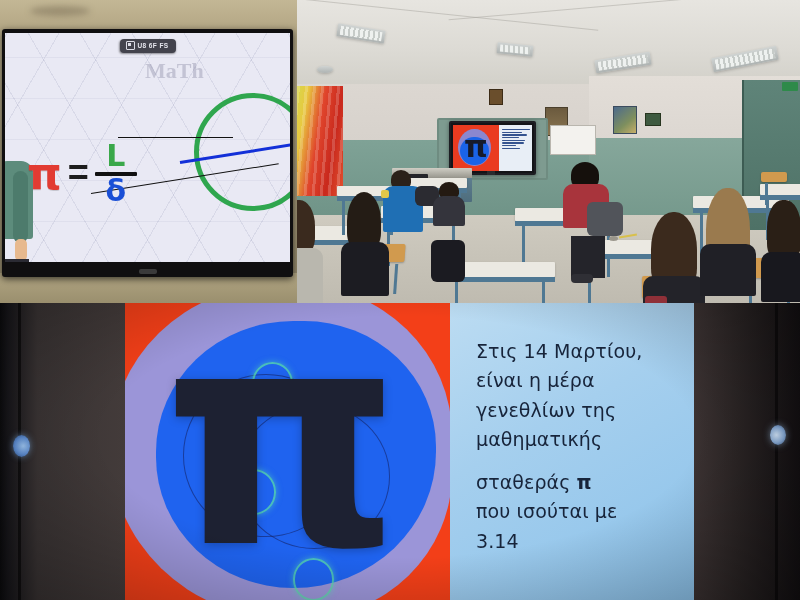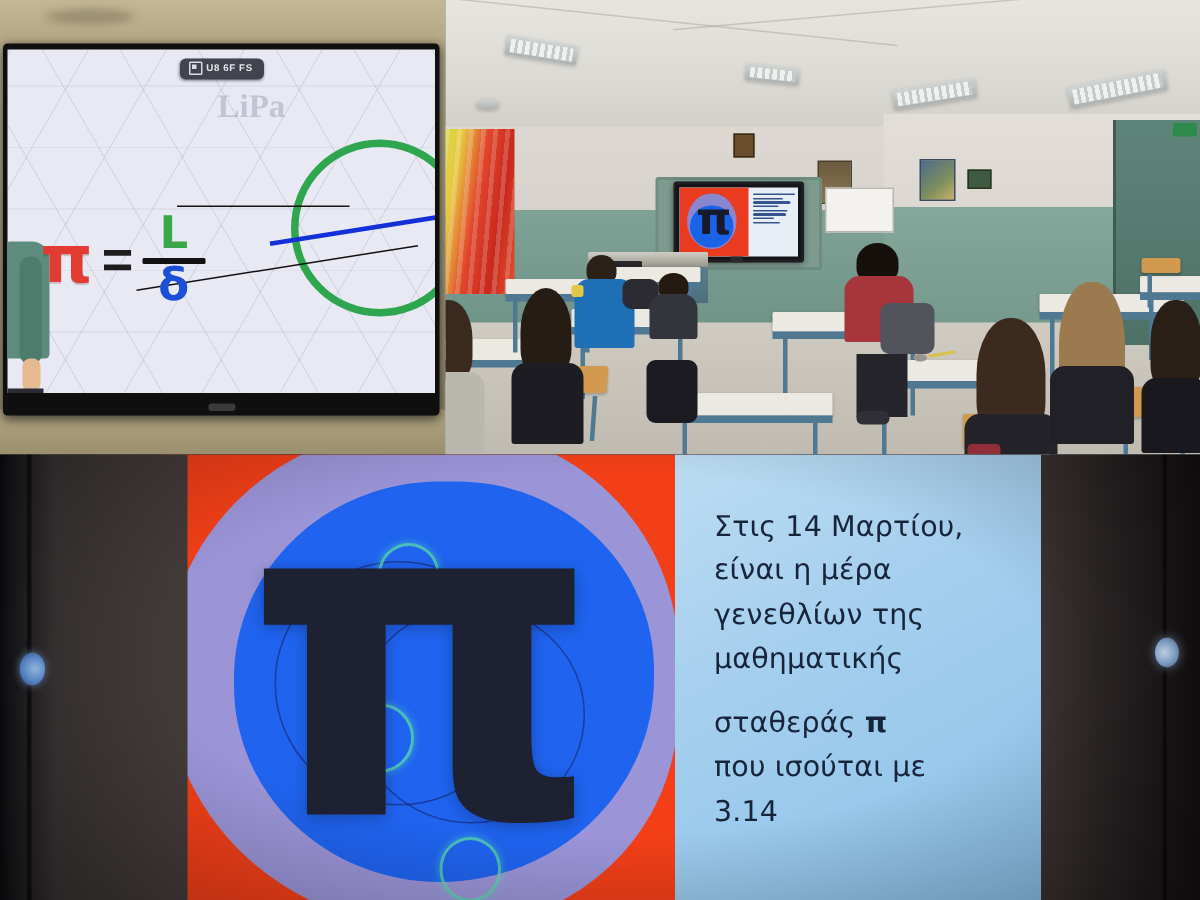--- a/index.html
+++ b/index.html
@@ -177,21 +177,21 @@
 
   <div id="panel-board">
     <div id="board-wallTop"></div>
     <div id="board-wallBot"></div>
 
     <div id="board-bezel">
       <div id="board-screen">
         <div id="board-pattern"></div>
 
         <div id="board-watermark">
-          <div class="w1">LiPa</div>
+          <div class="w1">MaTh</div>
         </div>
 
         <div id="circle"></div>
         <div id="lead-black2"></div>
         <div id="diam-blue"></div>
         <div id="lead-black"></div>
 
         <div id="presenter">
           <div class="torso"></div>
           <div class="arm"></div>

